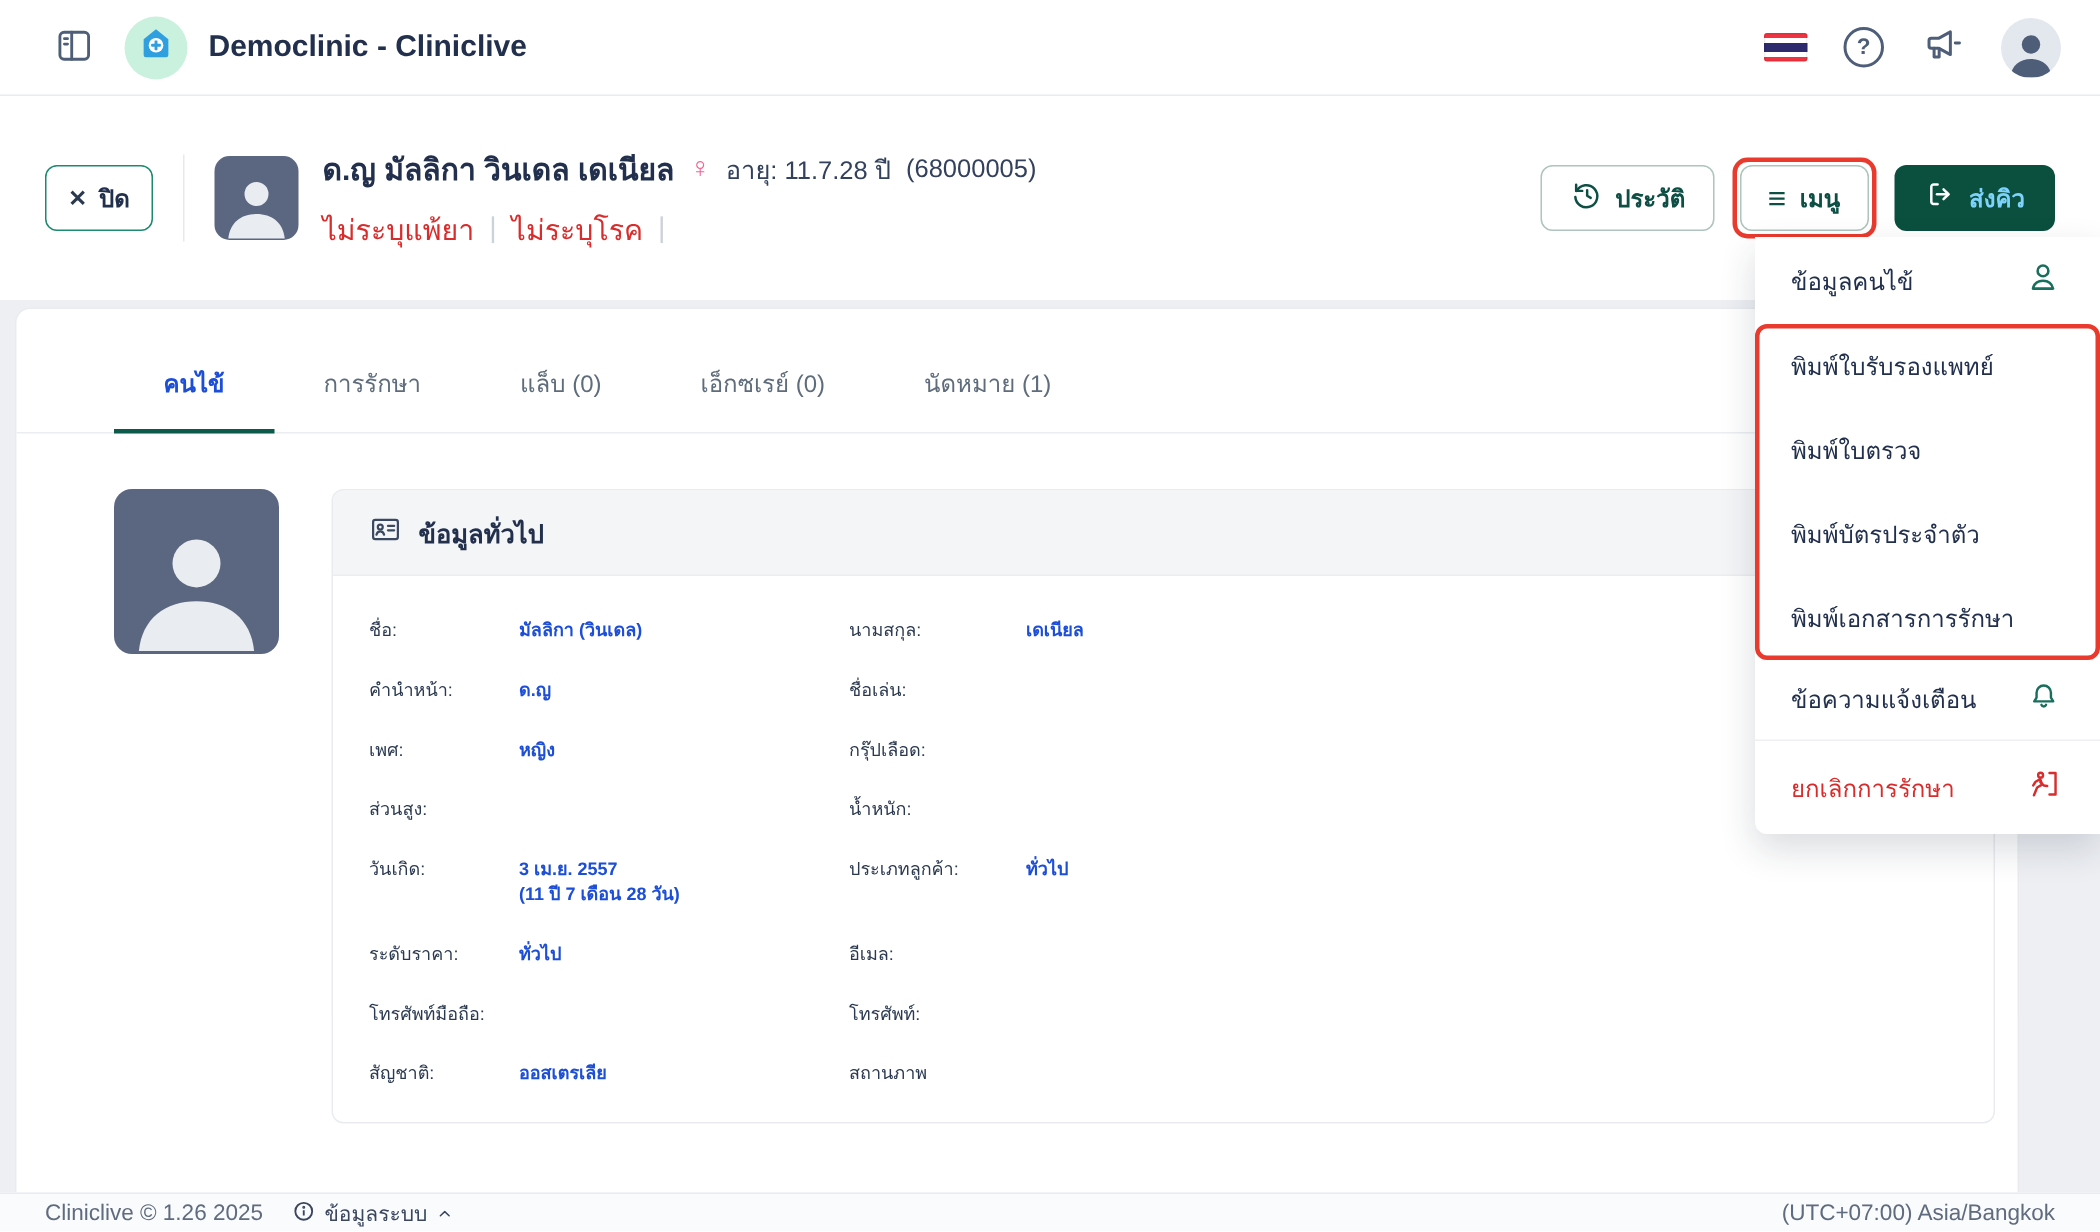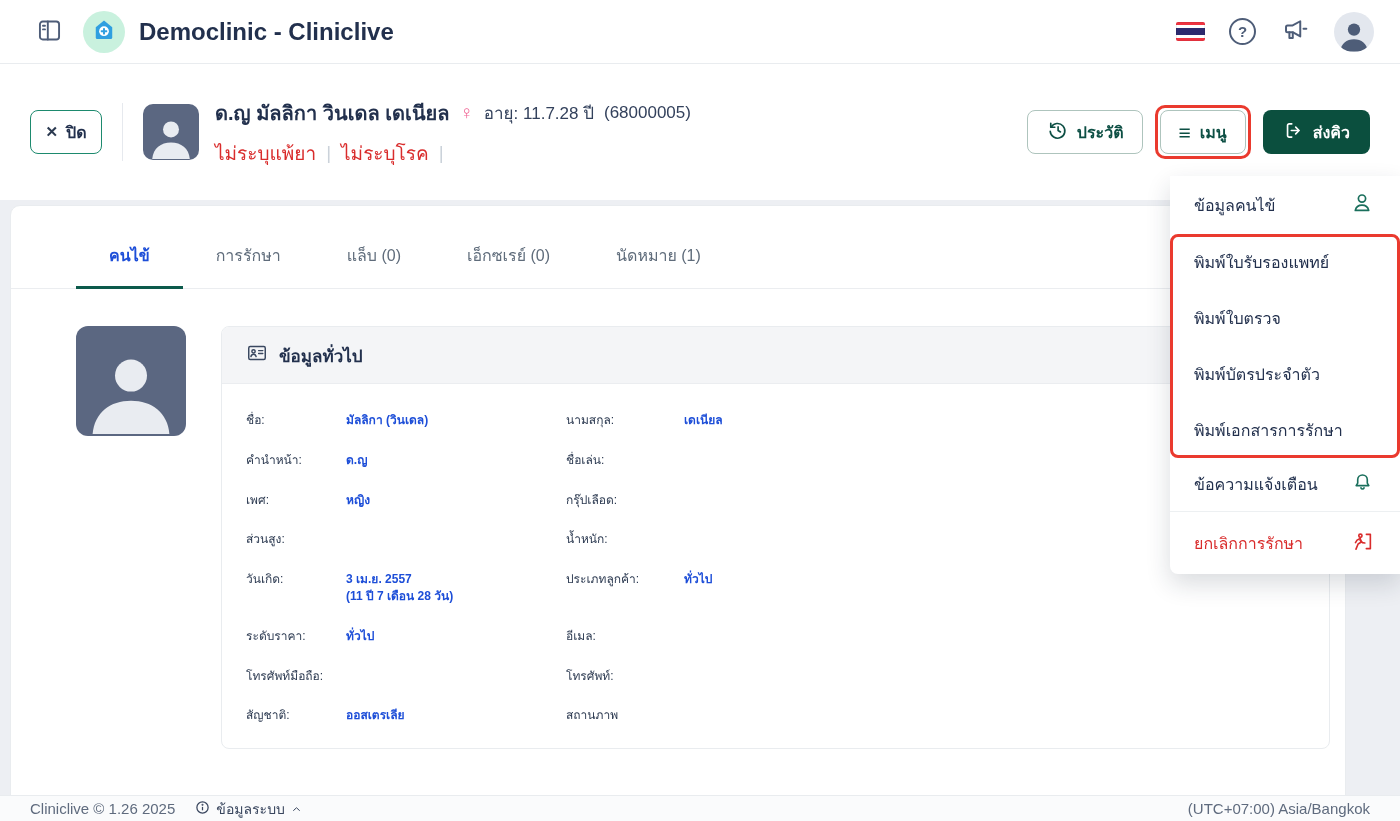--- a/index.html
+++ b/index.html
@@ -7,21 +7,21 @@
   body {
     font-family:"Liberation Sans","DejaVu Sans",sans-serif;
     background:#ffffff; color:#22304d; position:relative; overflow:hidden;
   }
   
   .topbar { height:64px; background:#fff; border-bottom:1px solid #e9ecef;
     display:flex; align-items:center; padding:0 16px 0 36px; position:relative; z-index:10; }
   .icon-btn { display:flex; align-items:center; justify-content:center; cursor:pointer; background:none; border:none; }
   .clinic-logo { width:42px; height:42px; border-radius:50%; background:#c9f1de;
     display:flex; align-items:center; justify-content:center; margin-left:20px; }
-  .app-title { font-size:24px; font-weight:bold; color:#22304d; margin-left:14px; }
+  .app-title { font-size:20px; font-weight:bold; color:#22304d; margin-left:14px; }
   .topbar-right { margin-left:auto; display:flex; align-items:center; gap:24px; padding-right:10px; }
   .flag { width:29px; height:19px; border-radius:2px;
     background:linear-gradient(to bottom,#ef3340 0 16.7%,#ffffff 16.7% 33.4%,#2d2a6e 33.4% 66.7%,#ffffff 66.7% 83.4%,#ef3340 83.4% 100%);
     box-shadow:0 0 0 1px rgba(0,0,0,.06) inset; }
   .help-circle { width:27px; height:27px; border:2px solid #4e5d78; border-radius:50%;
     display:flex; align-items:center; justify-content:center;
     font-size:15px; font-weight:bold; color:#4e5d78; }
   .avatar-top { width:40px; height:40px; border-radius:50%; background:#e3e7ee; overflow:hidden;
     display:flex; align-items:flex-end; justify-content:center; }
   
@@ -42,21 +42,21 @@
   .p-warn { color:#d92c2c; cursor:pointer; }
   .p-sep { color:#cbd2da; }
   .pb-actions { margin-left:auto; display:flex; align-items:center; gap:12px; }
   .btn-outline { height:44px; border:1px solid #aec4bd; border-radius:8px; background:#fff;
     display:flex; align-items:center; justify-content:flex-start; gap:9px; padding:0 18px;
     font-size:16px; font-weight:bold; color:#0d4f44; cursor:pointer; }
   .menu-annotation { border:3px solid #ea3a2e; border-radius:10px; padding:2px; }
   .hamburger { font-size:21px; line-height:1; color:#0d4f44; }
   .btn-primary { height:44px; border:none; border-radius:8px; background:#0b4f3e;
     display:flex; align-items:center; justify-content:center; gap:9px; padding:0 20px;
-    font-size:16px; font-weight:bold; color:#ffffff; cursor:pointer; }
+    font-size:16px; font-weight:bold; color:#7dd3fc; cursor:pointer; }
   
   .content { position:relative; height:595px; background:#edeff3; overflow:hidden; z-index:1; }
   .card { position:absolute; left:10px; top:5px; width:1336px; height:840px;
     background:#fff; border:1px solid #e9ecef; border-radius:10px; }
   .tabs-row { display:flex; padding:0 0 0 65px; border-bottom:1px solid #ebedf0; margin-top:20px; }
   .tab { padding:17px 33px 18px; font-size:16px; color:#5f6c7b; cursor:pointer;
     border-bottom:3px solid transparent; margin-bottom:-1px; white-space:nowrap; }
   .tab.active { color:#1d4ed8; font-weight:bold; border-bottom-color:#0c5a4b; }
   .card-body { display:flex; padding:37px 15px 0 65px; gap:35px; }
   .big-avatar { width:110px; height:110px; border-radius:12px; background:#5b6781; overflow:hidden;
@@ -64,21 +64,21 @@
   .info-panel { width:1110px; border:1px solid #e9ecef; border-radius:8px; overflow:hidden; }
   .info-header { height:57px; background:#f4f5f7; border-bottom:1px solid #ebedf0;
     display:flex; align-items:center; gap:11px; padding:0 24px;
     font-size:17px; font-weight:bold; color:#22304d; }
   .info-body { padding:28px 24px 24px; }
   .info-grid { display:grid; grid-template-columns:100px 220px 118px auto;
     row-gap:23px; align-items:start; font-size:12px; }
   .f-label { color:#2b3950; line-height:1.4; padding-right:6px; }
   .f-value { font-weight:bold; color:#1d4ed8; line-height:1.4; padding-right:10px; }
   
-  .dropdown { position:absolute; left:1170px; top:176px; width:230px; z-index:40;
+  .dropdown { position:absolute; left:1170px; top:158px; width:230px; z-index:40;
     background:#fff; box-shadow:0 10px 24px rgba(25,39,57,.16); border-radius:0 0 0 8px; }
   .dd-item { display:flex; align-items:center; justify-content:space-between;
     padding:0 26px 0 24px; font-size:16px; color:#22304d; cursor:pointer; }
   .dd-item.h58 { height:58px; } .dd-item.h56 { height:56px; } .dd-item.h53 { height:53px; }
   .dd-item.h62 { height:62px; }
   .dd-item.danger { color:#d92c2c; }
   .dd-divider { height:1px; background:#edf0f2; }
   .dd-annotation { position:absolute; left:0; top:58px; width:230px; height:224px;
     border:3px solid #ea3a2e; border-radius:8px; pointer-events:none; z-index:45; }
   

